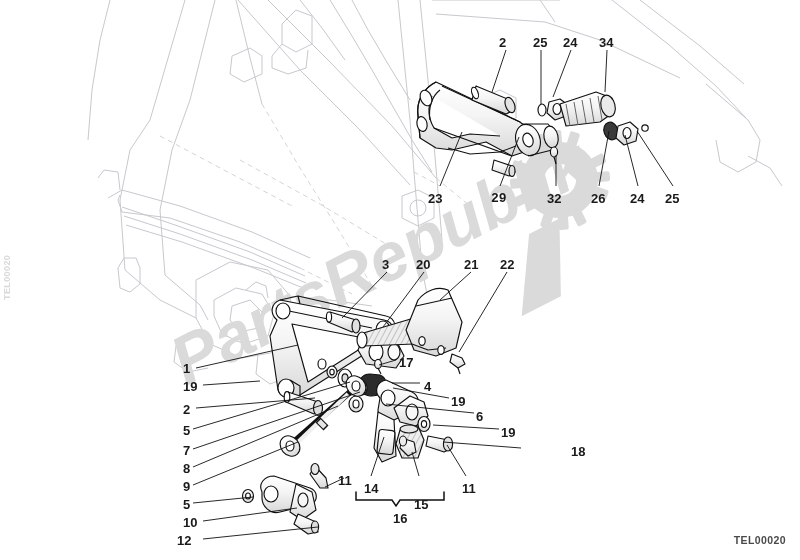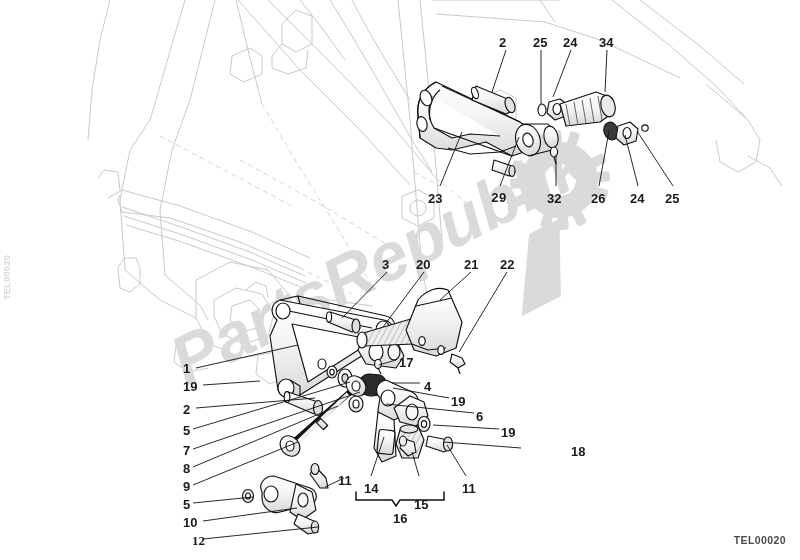--- a/index.html
+++ b/index.html
@@ -326,21 +326,21 @@
       <div class="lbl" style="left: 424px; top: 380px;">4</div>
       <div class="lbl" style="left: 183px; top: 362px;">1</div>
       <div class="lbl" style="left: 183px; top: 380px;">19</div>
       <div class="lbl" style="left: 183px; top: 403px;">2</div>
       <div class="lbl" style="left: 183px; top: 424px;">5</div>
       <div class="lbl" style="left: 183px; top: 444px;">7</div>
       <div class="lbl" style="left: 183px; top: 462px;">8</div>
       <div class="lbl" style="left: 183px; top: 480px;">9</div>
       <div class="lbl" style="left: 183px; top: 498px;">5</div>
       <div class="lbl" style="left: 183px; top: 516px;">10</div>
-      <div class="lbl" style="left: 192px; top: 534px; font-family: Liberation Serif, serif;">12</div>
+      <div class="lbl" style="left: 177px; top: 534px;">12</div>
       <div class="lbl" style="left: 451px; top: 395px;">19</div>
       <div class="lbl" style="left: 476px; top: 410px;">6</div>
       <div class="lbl" style="left: 501px; top: 426px;">19</div>
       <div class="lbl" style="left: 523px; top: 445px; margin-left: 48px;">18</div>
       <div class="lbl" style="left: 364px; top: 482px;">14</div>
       <div class="lbl" style="left: 414px; top: 498px;">15</div>
       <div class="lbl" style="left: 338px; top: 474px;">11</div>
       <div class="lbl" style="left: 462px; top: 482px;">11</div>
       <div class="lbl" style="left: 393px; top: 512px;">16</div>
     </div>

